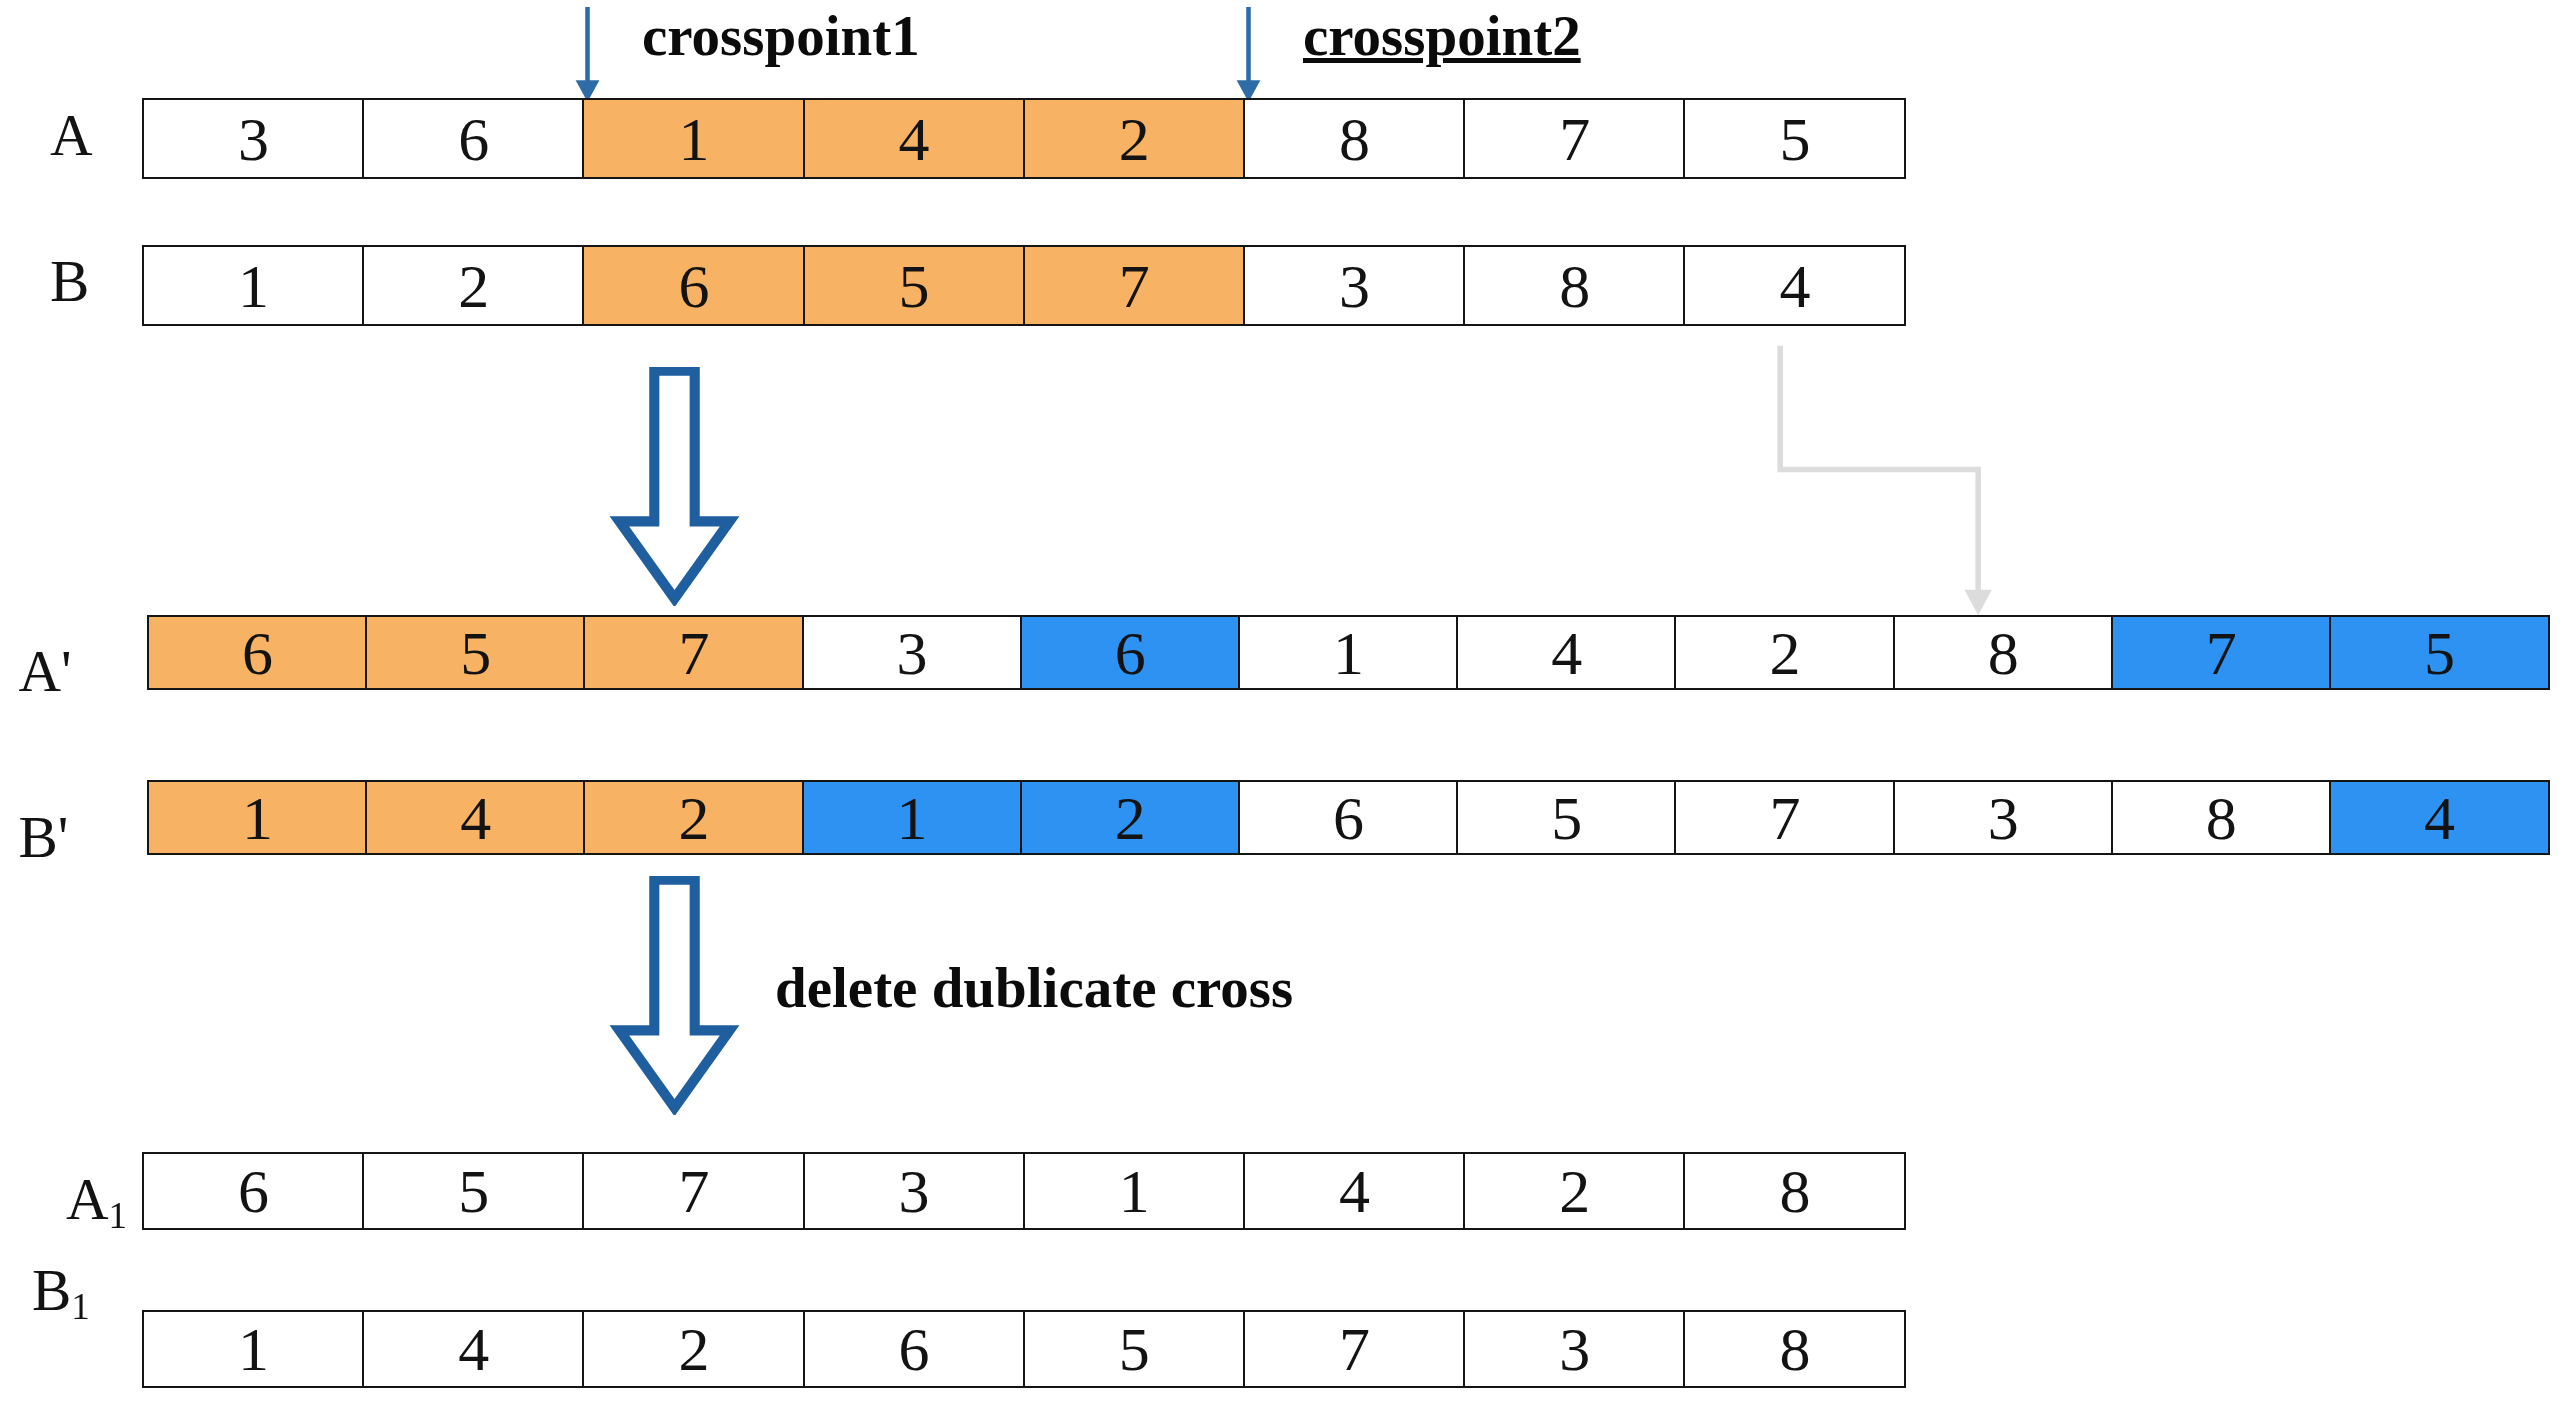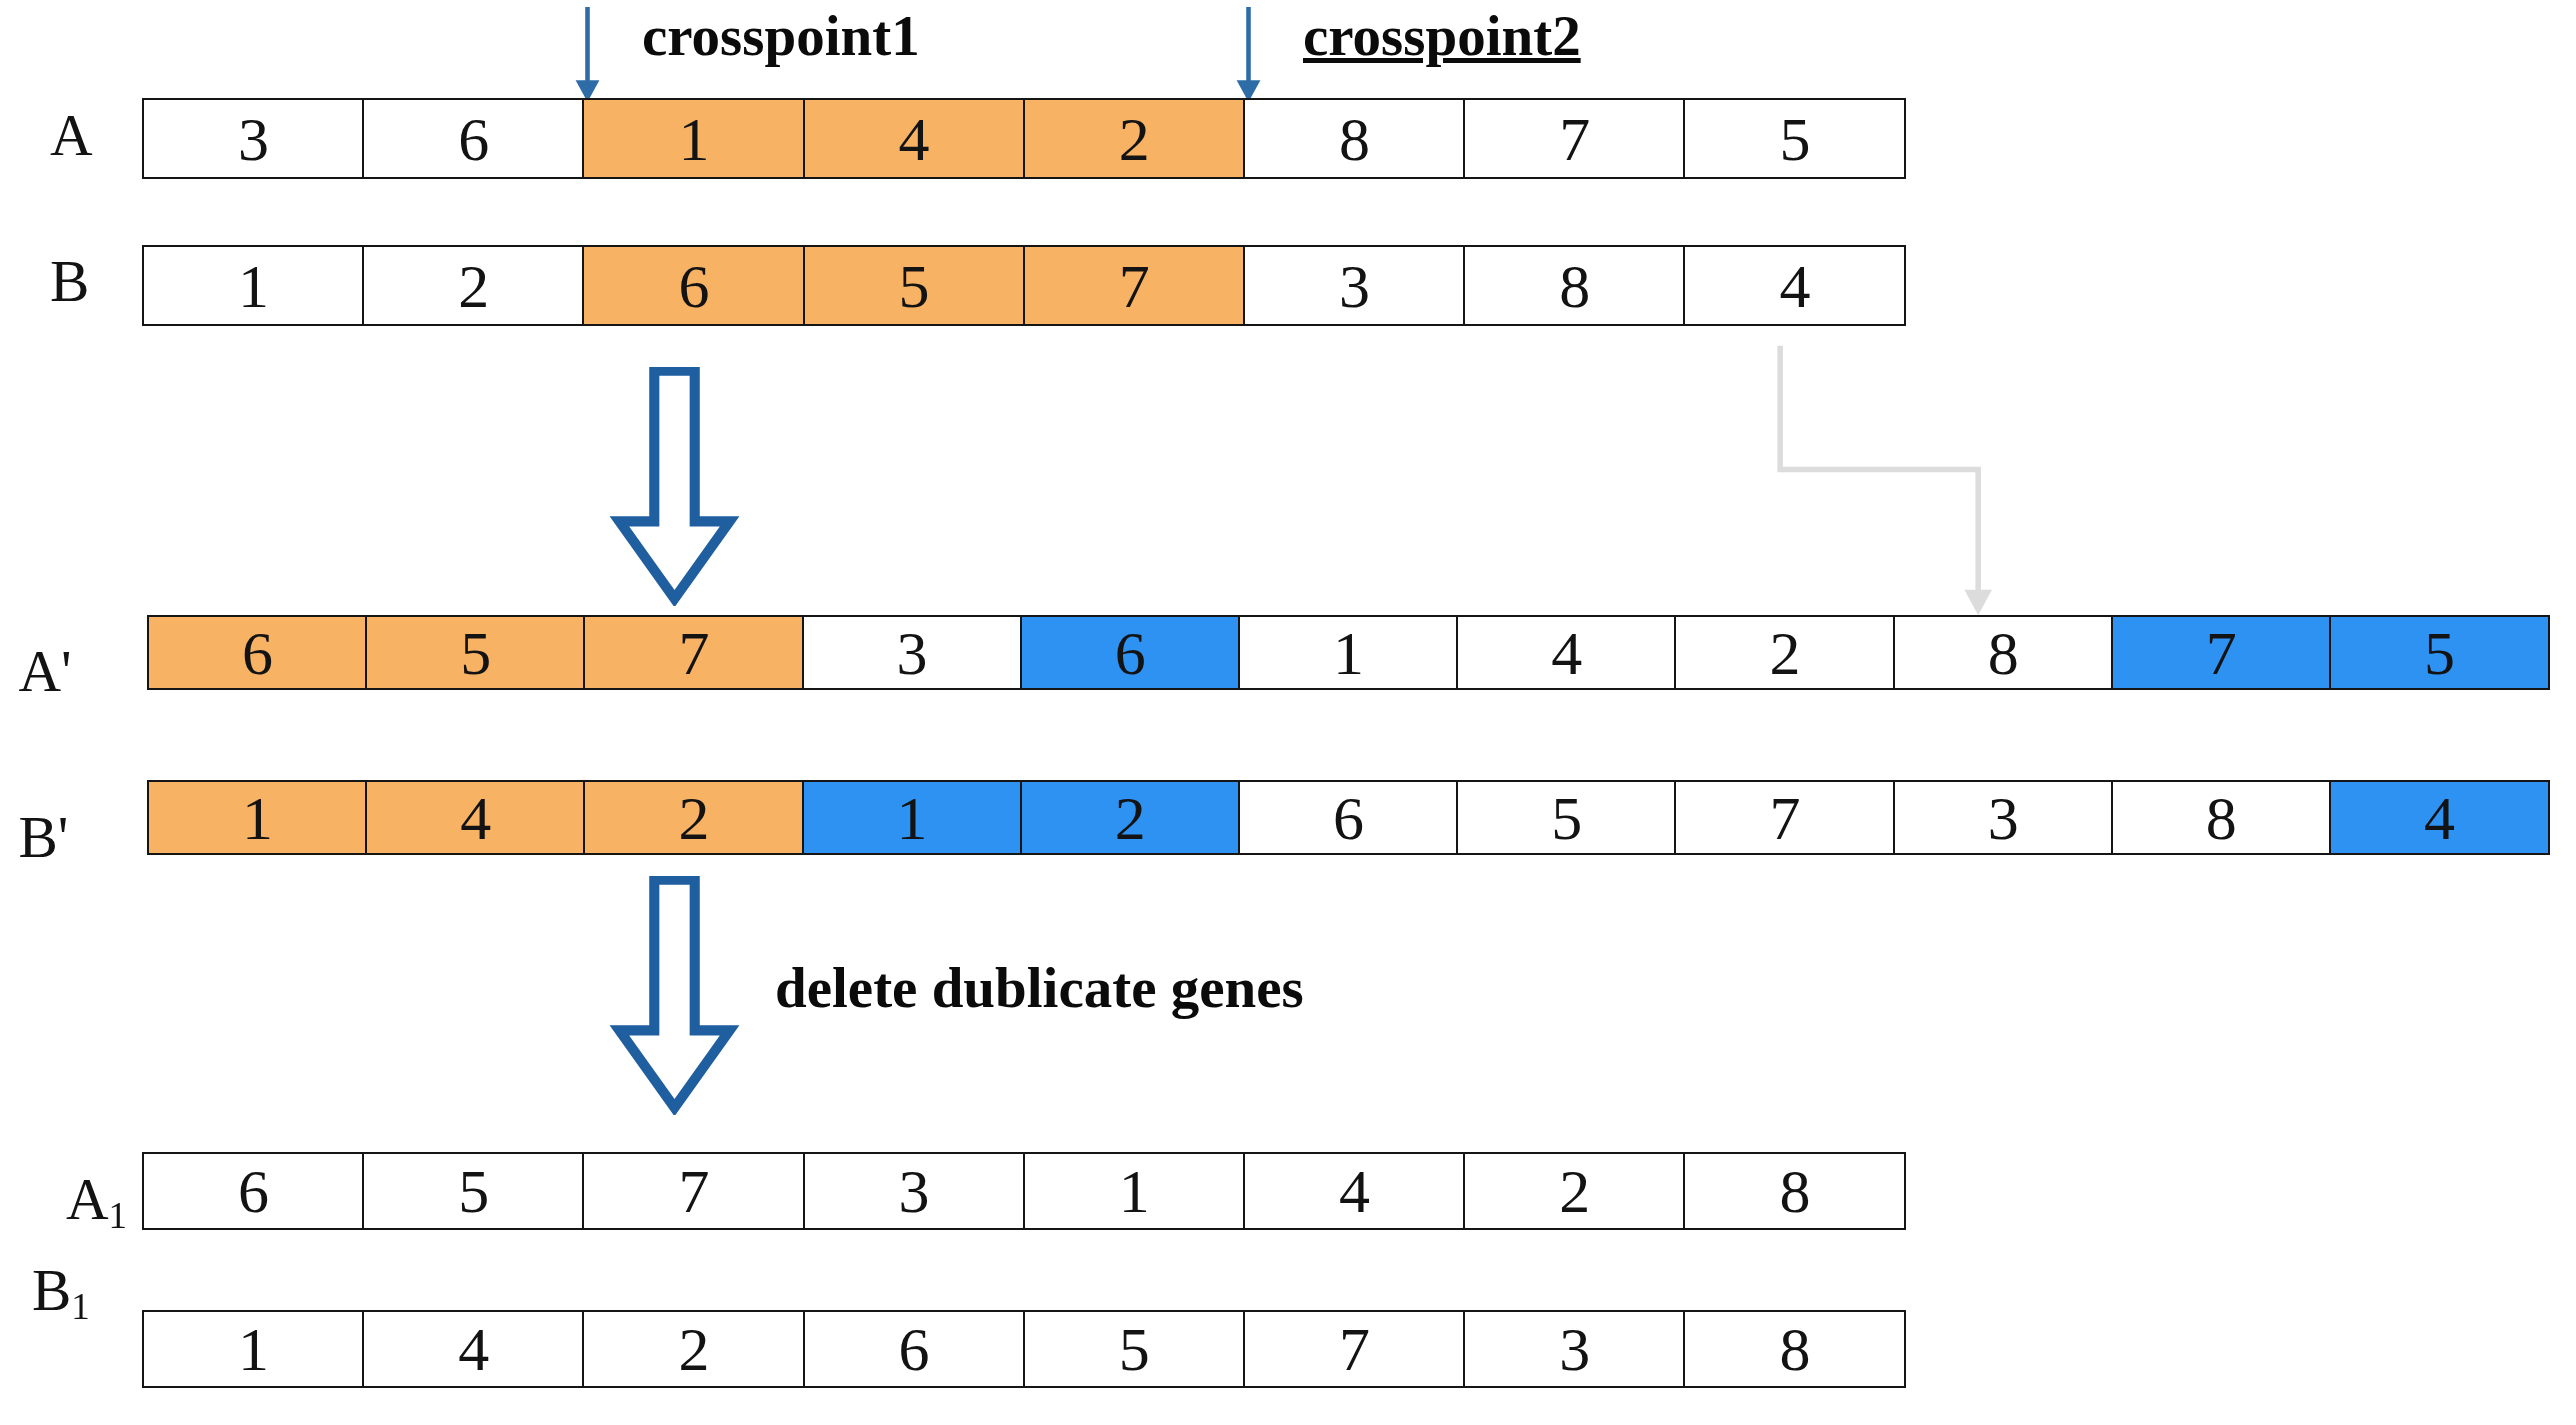--- a/index.html
+++ b/index.html
@@ -146,21 +146,21 @@
       <div class="cell" style="width: 221px; height: 75px;">5</div>
       <div class="cell" style="width: 221px; height: 75px;">7</div>
       <div class="cell" style="width: 221px; height: 75px;">3</div>
       <div class="cell" style="width: 221px; height: 75px;">8</div>
       <div class="cell blue" style="width: 221px; height: 75px;">4</div>
     </div>
 
   <svg class="block-arrow" style="left:601px;top:876px;" width="147" height="239" viewBox="0 0 160 260">
     <polygon points="58,4 102,4 102,168 140,168 80,252 20,168 58,168" fill="#ffffff" stroke="#1F5FA0" stroke-width="11" stroke-linejoin="miter"></polygon>
   </svg>
-  <div class="step-label" style="left:775px;top:959px;">delete dublicate genes</div>
+  <div class="step-label" style="left:775px;top:959px;">delete dublicate cross</div>
 
   <div class="rlabel" style="left:32px;top:1170px;margin-left:34px;">
     <span>A</span><sub>1</sub>
   </div>
   <div class="row" id="row-A1" style="left:142px;top:1152px;">
       <div class="cell" style="width: 223px; height: 78px;">6</div>
       <div class="cell" style="width: 223px; height: 78px;">5</div>
       <div class="cell" style="width: 223px; height: 78px;">7</div>
       <div class="cell" style="width: 223px; height: 78px;">3</div>
       <div class="cell" style="width: 223px; height: 78px;">1</div>

